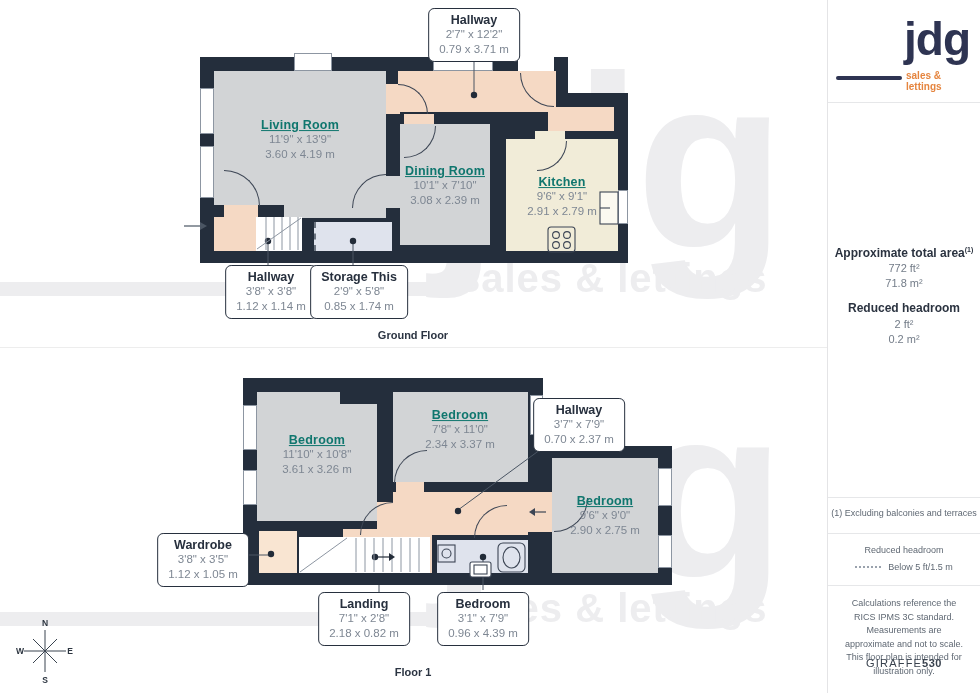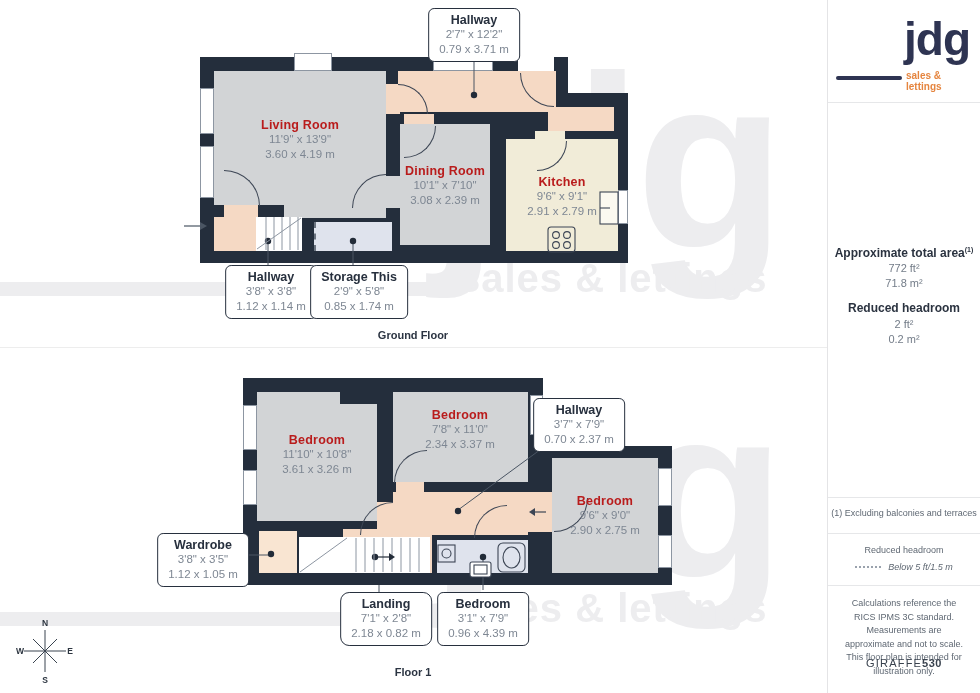--- a/index.html
+++ b/index.html
@@ -16,21 +16,21 @@
   .fl-blue{background:#dfe3ed;}
   .fl-white{background:#ffffff;}
   .win{position:absolute;background:#fff;border:1px solid #8d96a2;box-sizing:border-box;}
   .gap{position:absolute;background:#fff;}
   .arc{position:absolute;box-sizing:border-box;}
   .h-bl{border-top:1.3px solid #3c4554;border-right:1.3px solid #3c4554;border-radius:0 100% 0 0;}
   .h-br{border-top:1.3px solid #3c4554;border-left:1.3px solid #3c4554;border-radius:100% 0 0 0;}
   .h-tl{border-bottom:1.3px solid #3c4554;border-right:1.3px solid #3c4554;border-radius:0 0 100% 0;}
   .h-tr{border-bottom:1.3px solid #3c4554;border-left:1.3px solid #3c4554;border-radius:0 0 0 100%;}
   .rlabel{position:absolute;transform:translate(-50%,-50%);text-align:center;white-space:nowrap;z-index:6;}
-  .rlabel .nm{font-size:12.5px;font-weight:bold;color:#b91c1c;letter-spacing:.2px;}
+  .rlabel .nm{font-size:12.5px;font-weight:bold;color:#0f766e;letter-spacing:.2px;text-decoration:underline;}
   .rlabel .dm{font-size:11.5px;color:#7e8793;line-height:1.3;}
   .co{position:absolute;transform:translateX(-50%);background:#fff;border:1.5px solid #27303e;
       border-radius:6px;padding:4px 10px 4px;text-align:center;white-space:nowrap;z-index:7;}
   .co .nm{font-size:12.5px;font-weight:bold;color:#27303e;}
   .co .dm{font-size:11.5px;color:#7e8793;line-height:1.3;}
   .caption{position:absolute;transform:translateX(-50%);font-size:11px;font-weight:bold;color:#2b3442;z-index:6;}
   .divider{position:absolute;left:0;width:827px;height:1px;background:#ededed;}
   svg.overlay{position:absolute;left:0;top:0;z-index:5;pointer-events:none;}
   
   .wm{position:absolute;color:#ededef;z-index:0;pointer-events:none;}
@@ -42,21 +42,21 @@
            border-left:1px solid #e4e4e6;z-index:8;}
   .sb-line{position:absolute;left:0;right:0;height:1px;background:#e6e7e9;}
   .sb-title{font-size:12px;font-weight:bold;color:#2b3340;}
   .sb-val{font-size:11px;color:#737c88;}
   .sb-note{position:absolute;left:0;right:0;text-align:center;font-size:9px;color:#5f6873;}
   #logo{position:absolute;left:8px;top:12px;width:138px;height:80px;}
   #logo .jdg{position:absolute;right:4px;top:0;font-size:46px;font-weight:600;color:#2e3452;letter-spacing:-1px;}
   #logo .bar{position:absolute;left:0;top:64px;width:66px;height:3.5px;background:#2e3452;border-radius:2px;}
   #logo .tag{position:absolute;left:70px;top:58px;font-size:10px;font-weight:600;color:#e5853f;}
   .sb-center{position:absolute;left:0;right:0;text-align:center;}
-  .legend-row{display:flex;align-items:center;justify-content:center;gap:7px;font-style:italic;}
+  .legend-row{display:flex;align-items:center;justify-content:center;gap:7px;}
   .dotline{display:inline-block;width:26px;border-top:2px dotted #9aa2ad;}
   .brandrow{font-size:11px;color:#39424e;letter-spacing:1.2px;}
   .brandrow b{letter-spacing:.5px;}
   sup.s1{font-size:7px;vertical-align:super;}
 </style>
 </head>
 <body>
 
 <div id="page">
   <div id="plan">
@@ -182,21 +182,21 @@
     <div class="co" style="left:579px;top:398px;">
       <div class="nm">Hallway</div>
       <div class="dm">3'7" x 7'9"</div>
       <div class="dm">0.70 x 2.37 m</div>
     </div>
     <div class="co" style="left:203px;top:533px;">
       <div class="nm">Wardrobe</div>
       <div class="dm">3'8" x 3'5"</div>
       <div class="dm">1.12 x 1.05 m</div>
     </div>
-    <div class="co" style="left:386px;top:592px;border-radius:9px;">
+    <div class="co" style="left:364px;top:592px;">
       <div class="nm">Landing</div>
       <div class="dm">7'1" x 2'8"</div>
       <div class="dm">2.18 x 0.82 m</div>
     </div>
     <div class="co" style="left:483px;top:592px;">
       <div class="nm">Bedroom</div>
       <div class="dm">3'1" x 7'9"</div>
       <div class="dm">0.96 x 4.39 m</div>
     </div>
 

